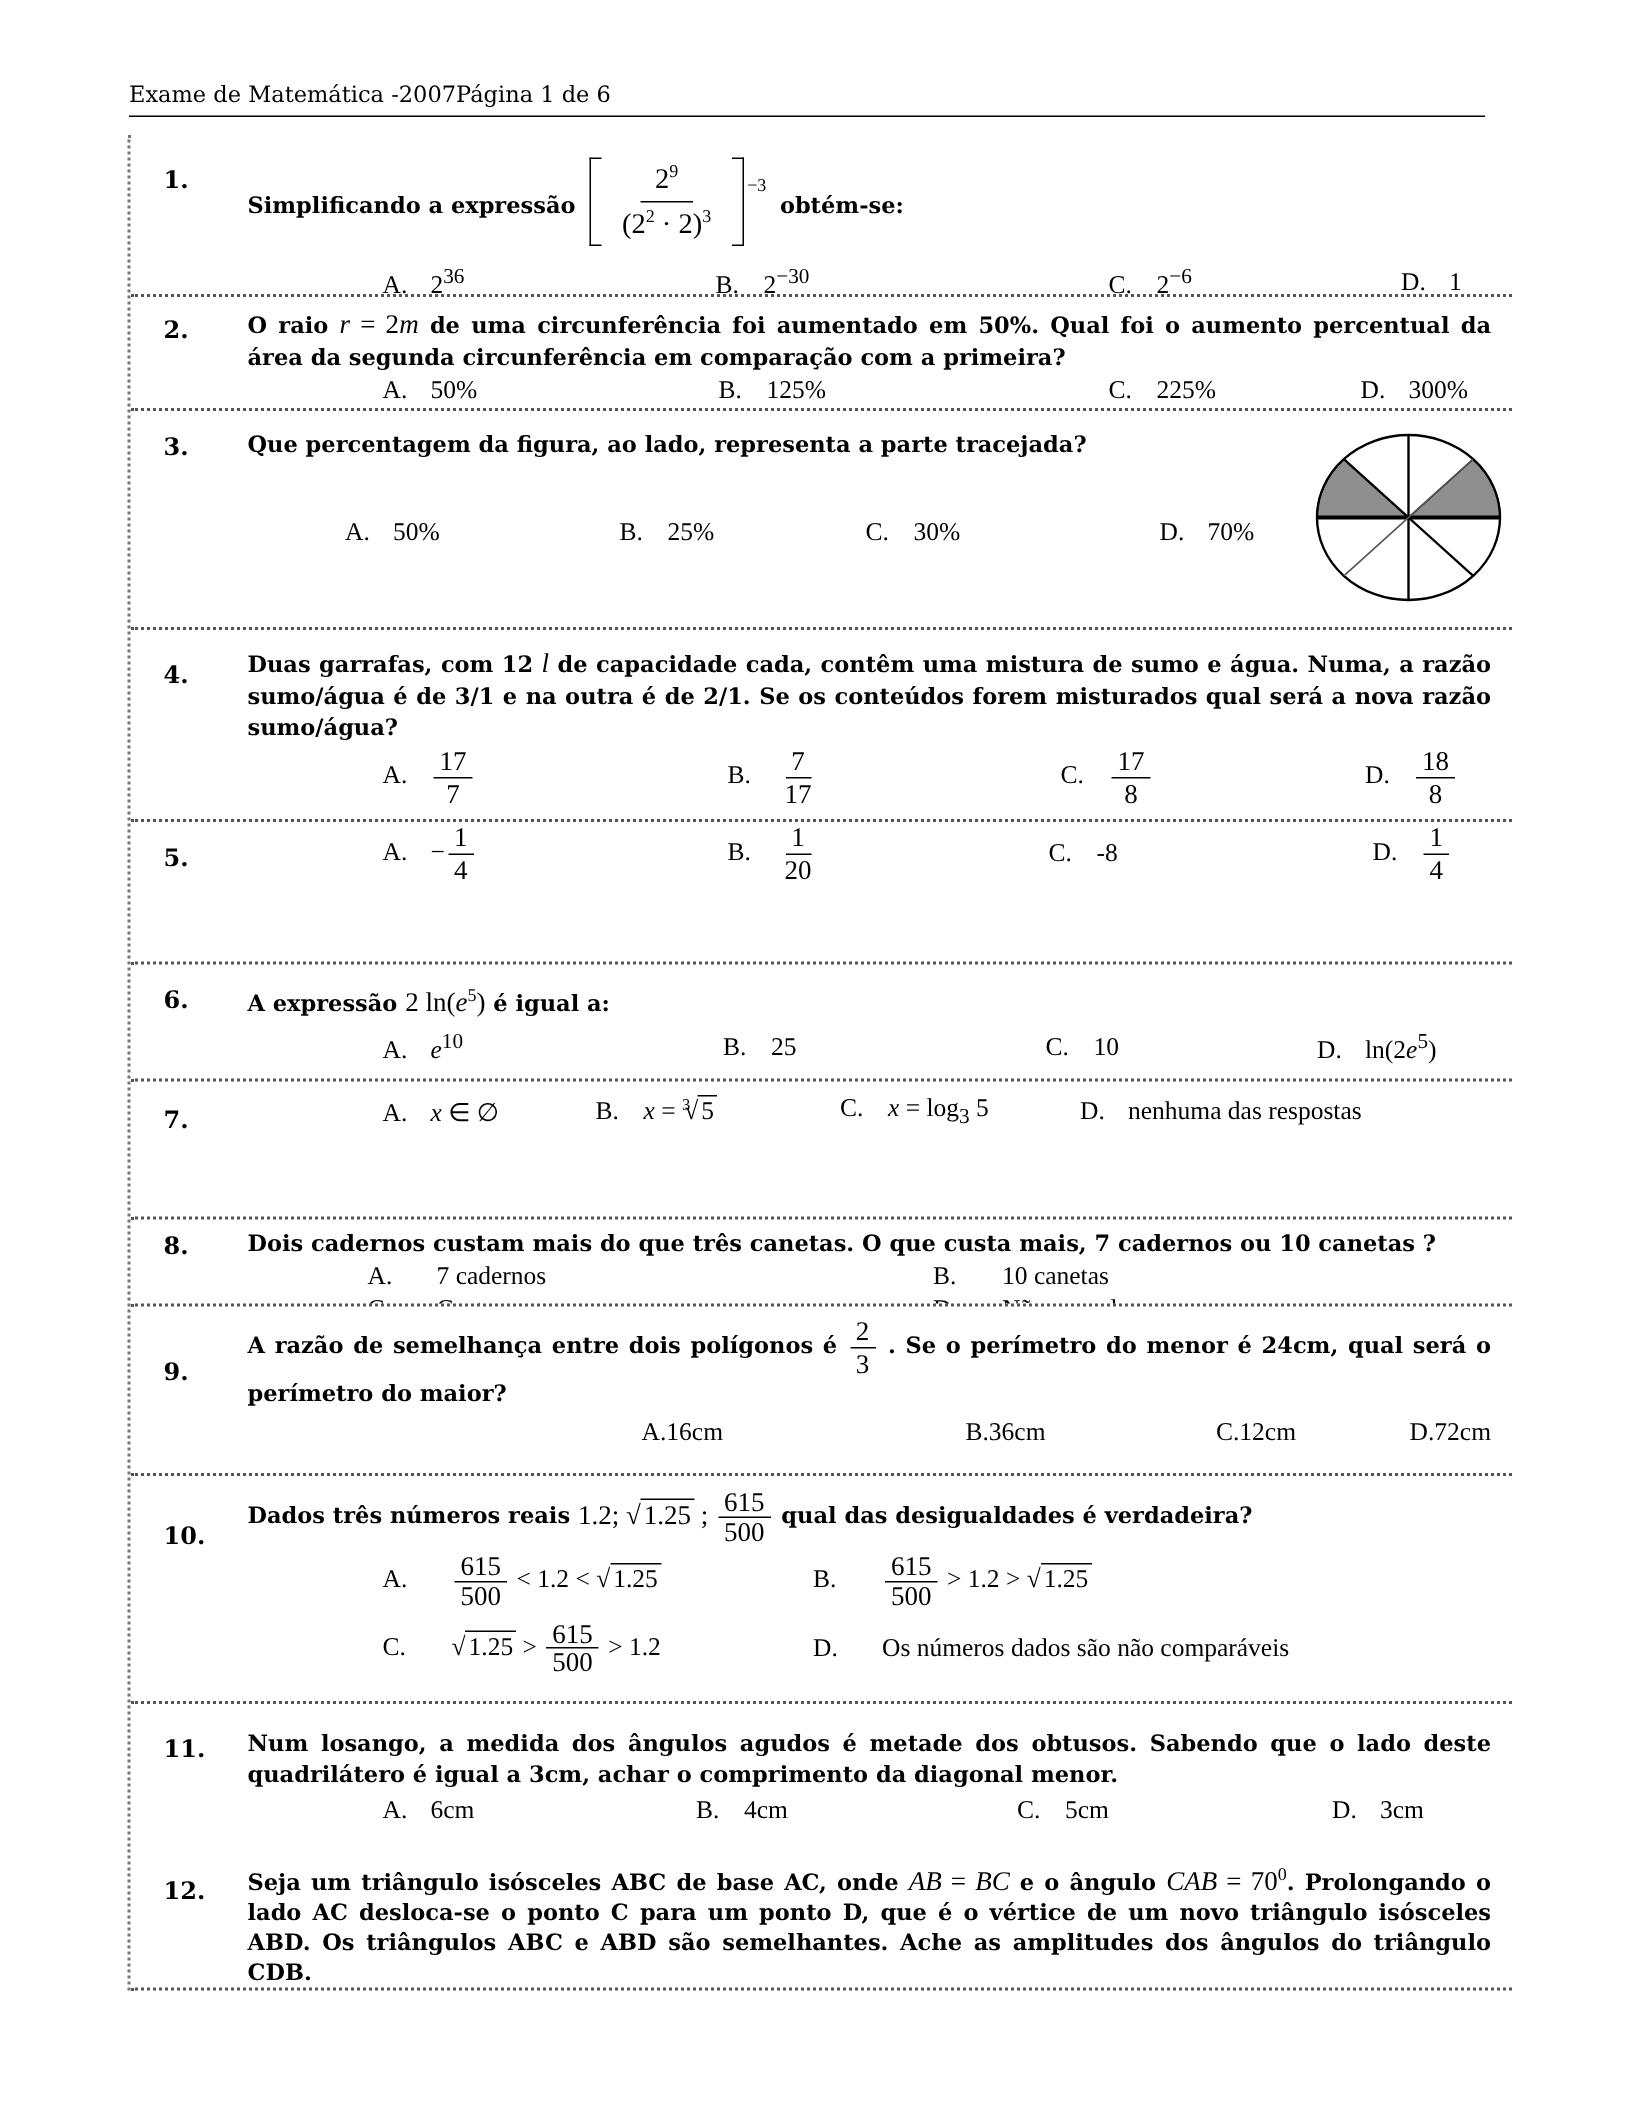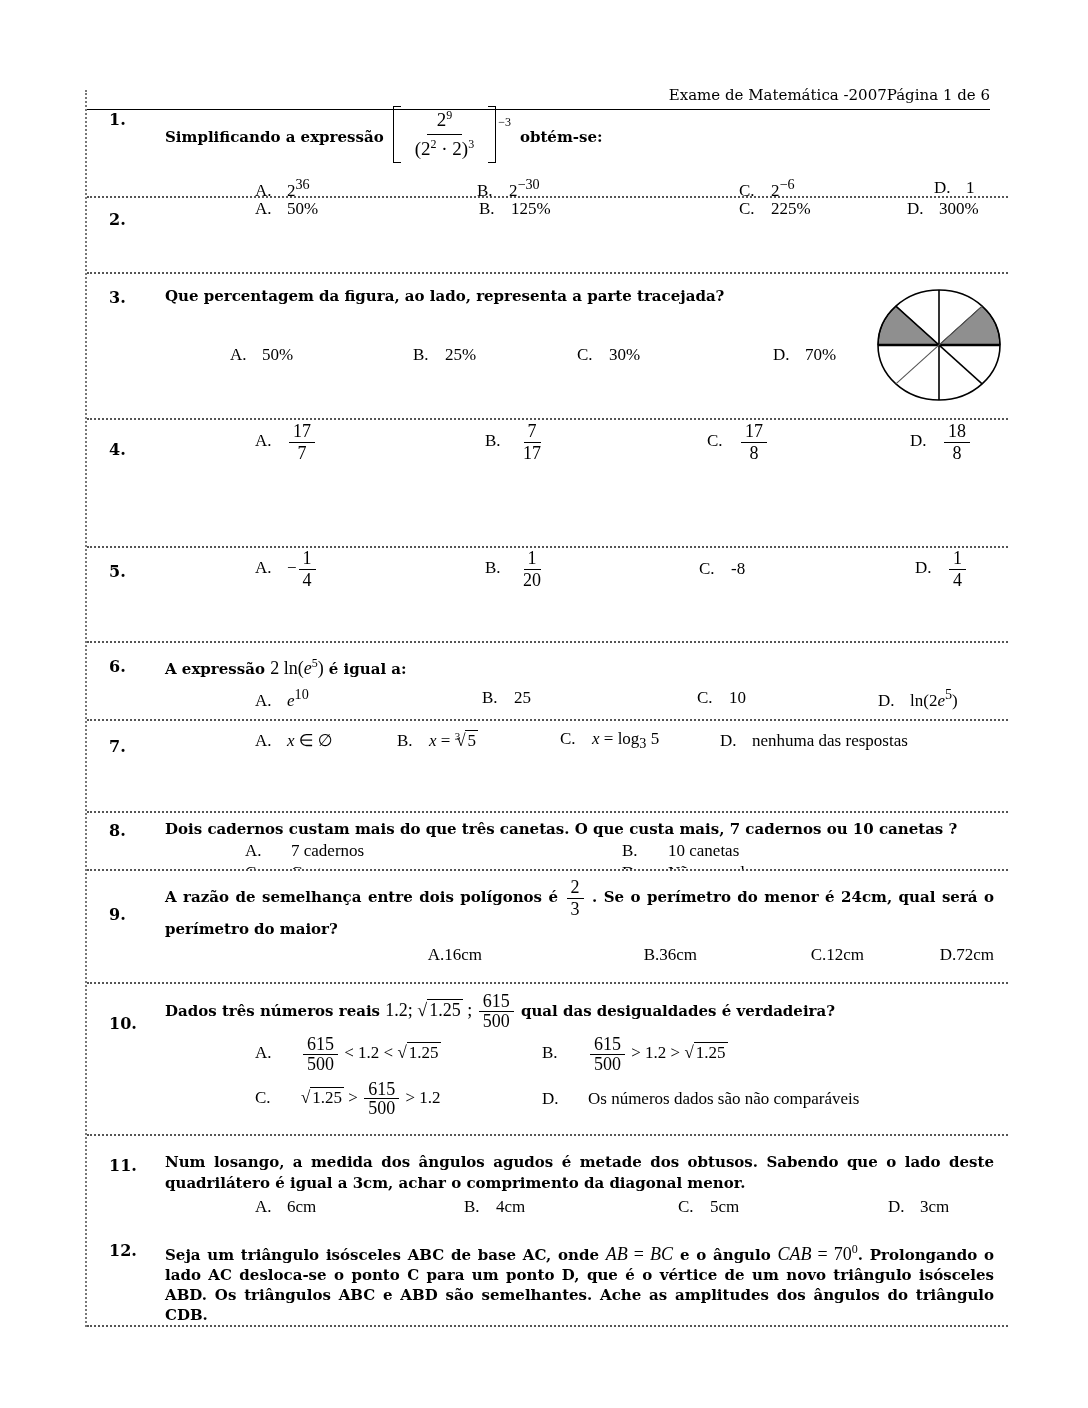--- a/index.html
+++ b/index.html
@@ -1,20 +1,20 @@
 <!DOCTYPE html>
 <html><head>
 <meta charset="utf-8">
 <style>
   html,body{margin:0;padding:0;background:#fff;}
   .page{position:relative;width:1088px;height:1408px;background:#fff;color:#000;
         font-family:"Liberation Serif",serif;overflow:hidden;}
   
-  .hdr{position:absolute;top:54px;left:86px;width:904px;display:flex;justify-content:flex-end;
-       font-family:"DejaVu Serif",serif;font-size:15px;border-bottom:1.6px solid #000;padding-bottom:5px;margin-top:32px;}
+  .hdr{position:absolute;top:54px;left:86px;width:904px;display:flex;justify-content:flex-start;
+       font-family:"DejaVu Serif",serif;font-size:15px;border-bottom:1.6px solid #000;padding-bottom:5px;}
   
   .content{position:absolute;top:90px;left:85px;width:923px;border-left:2px dotted #777;box-sizing:border-box;}
   .q{position:relative;box-sizing:border-box;overflow:hidden;}
   .sep{border-bottom:2px dotted #555;}
   .qnum{position:absolute;left:22px;top:12px;font-family:"DejaVu Serif",serif;font-weight:700;font-size:16px;}
   .qbody{margin-left:78px;margin-right:14px;}
   .qtext{font-family:"DejaVu Serif",serif;font-weight:700;font-size:15px;line-height:21px;text-align:justify;}
   .qtext sup{font-size:11px;}
   .m{font-weight:400;font-family:"Liberation Serif",serif;font-size:18px;}
   .m sup{font-size:12px;}
@@ -50,21 +50,21 @@
   .q4{height:128px;} .q4 .qnum{top:20px;} .q4 .qtext{padding-top:12px;} .q4 .opts{grid-template-columns:230px 222px 203px auto;padding-left:90px;margin-top:1px;}
   .q5{height:95px;}  .q5 .qnum{top:14px;} .q5 .qtext{padding-top:12px;} .q5 .opts{grid-template-columns:230px 214px 216px auto;padding-left:90px;margin-top:0;}
   .q6{height:78px;}  .q6 .qnum{top:14px;} .q6 .qtext{padding-top:10px;} .q6 .opts{grid-template-columns:227px 215px 181px auto;padding-left:90px;margin-top:6px;}
   .q7{height:92px;}  .q7 .qnum{top:16px;} .q7 .qtext{padding-top:14px;} .q7 .opts{grid-template-columns:142px 163px 160px auto;padding-left:90px;margin-top:8px;}
   .q8{height:58px;}  .q8 .qnum{top:8px;}  .q8 .qtext{padding-top:6px;} .q8 .opts{grid-template-columns:377px auto;padding-left:80px;row-gap:2px;margin-top:1px;}
   .q8 .ol{width:46px;}
   .q9{height:113px;} .q9 .qnum{top:34px;} .q9 .qtext{padding-top:6px;} .q9 .opts{grid-template-columns:227px 215px 167px auto;padding-left:90px;margin-top:5px;text-align:right;}
   .q10{height:152px;}.q10 .qnum{top:30px;} .q10 .qtext{padding-top:8px;} .q10 .opts{grid-template-columns:287px auto;padding-left:90px;row-gap:6px;margin-top:4px;}
   .q10 .ol{width:46px;} .q10 .fr{line-height:1.05;}
   .q11{height:95px;} .q11 .qnum{top:20px;} .q11 .qtext{padding-top:16px;} .q11 .opts{grid-template-columns:209px 214px 210px auto;padding-left:90px;margin-top:3px;}
-  .q12{height:96px;} .q12 .qnum{top:10px;} .q12 .qtext{padding-top:8px;line-height:20px;} .q12 .opts{grid-template-columns:160px 250px 205px auto;padding-left:62px;margin-top:1px;}
+  .q12{height:96px;} .q12 .qnum{top:20px;} .q12 .qtext{padding-top:8px;line-height:20px;} .q12 .opts{grid-template-columns:160px 250px 205px auto;padding-left:62px;margin-top:1px;}
 </style>
 </head>
 <body>
 
 <div class="page">
 
   <div class="hdr">
     <span>Exame de Matemática -2007</span>
     <span>Página 1 de 6</span>
   </div>
@@ -87,20 +87,21 @@
           <span class="o"><span class="ol">B.</span><span class="oval">2<sup>−30</sup></span></span>
           <span class="o"><span class="ol">C.</span><span class="oval">2<sup>−6</sup></span></span>
           <span class="o"><span class="ol">D.</span><span class="oval">1</span></span>
         </div>
       </div>
     </div>
 
     <div class="q q2 sep">
       <div class="qnum">2.</div>
       <div class="qbody">
+        <div class="qtext">O raio <span class="m"><i>r</i> = 2<i>m</i></span> de uma circunferência foi aumentado em 50%. Qual foi o aumento percentual da área da segunda circunferência em comparação com a primeira?</div>
         <div class="opts">
           <span class="o"><span class="ol">A.</span><span class="oval">50%</span></span>
           <span class="o"><span class="ol">B.</span><span class="oval">125%</span></span>
           <span class="o"><span class="ol">C.</span><span class="oval">225%</span></span>
           <span class="o"><span class="ol">D.</span><span class="oval">300%</span></span>
         </div>
       </div>
     </div>
 
     <div class="q q3 sep">
@@ -121,20 +122,21 @@
         <line x1="0" y1="-55" x2="0" y2="55" stroke="#000" stroke-width="1.6"></line>
         <line x1="-61" y1="0" x2="61" y2="0" stroke="#000" stroke-width="2.6"></line>
         <line x1="-43.1" y1="-38.9" x2="43.1" y2="38.9" stroke="#000" stroke-width="1.5"></line>
         <line x1="43.1" y1="-38.9" x2="-43.1" y2="38.9" stroke="#555" stroke-width="1.1"></line>
       </svg>
     </div>
 
     <div class="q q4 sep">
       <div class="qnum">4.</div>
       <div class="qbody">
+        <div class="qtext">Duas garrafas, com 12 <span class="m"><i>l</i></span> de capacidade cada, contêm uma mistura de sumo e água. Numa, a razão sumo/água é de 3/1 e na outra é de 2/1. Se os conteúdos forem misturados qual será a nova razão sumo/água?</div>
         <div class="opts">
           <span class="o"><span class="ol">A.</span><span class="oval"><span class="fr">
                   <span class="n">17</span>
                   <span class="d">7</span>
                 </span></span></span>
           <span class="o"><span class="ol">B.</span><span class="oval"><span class="fr">
                   <span class="n">7</span>
                   <span class="d">17</span>
                 </span></span></span>
           <span class="o"><span class="ol">C.</span><span class="oval"><span class="fr">

